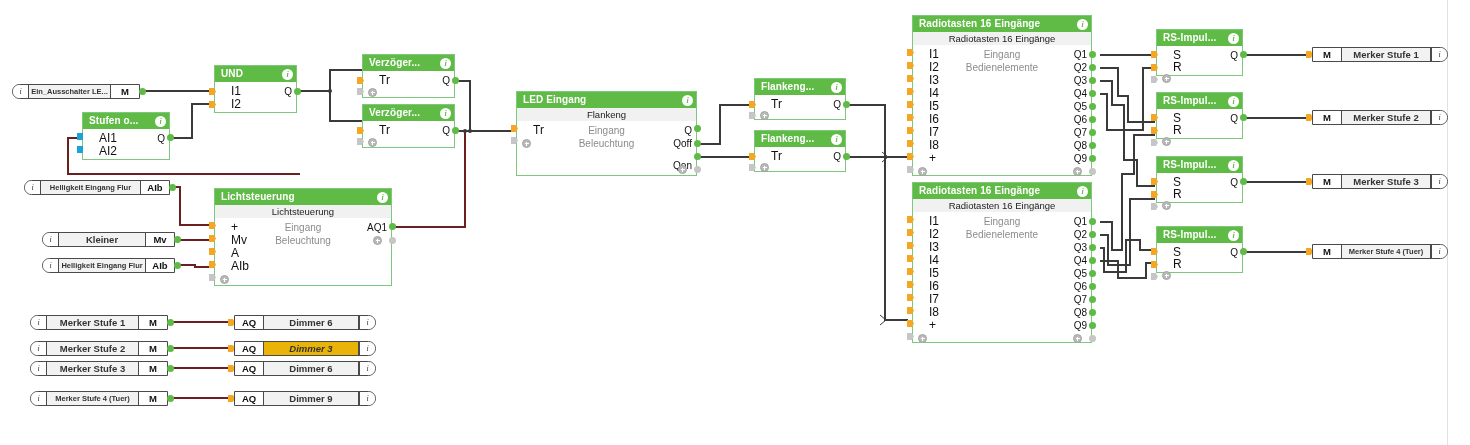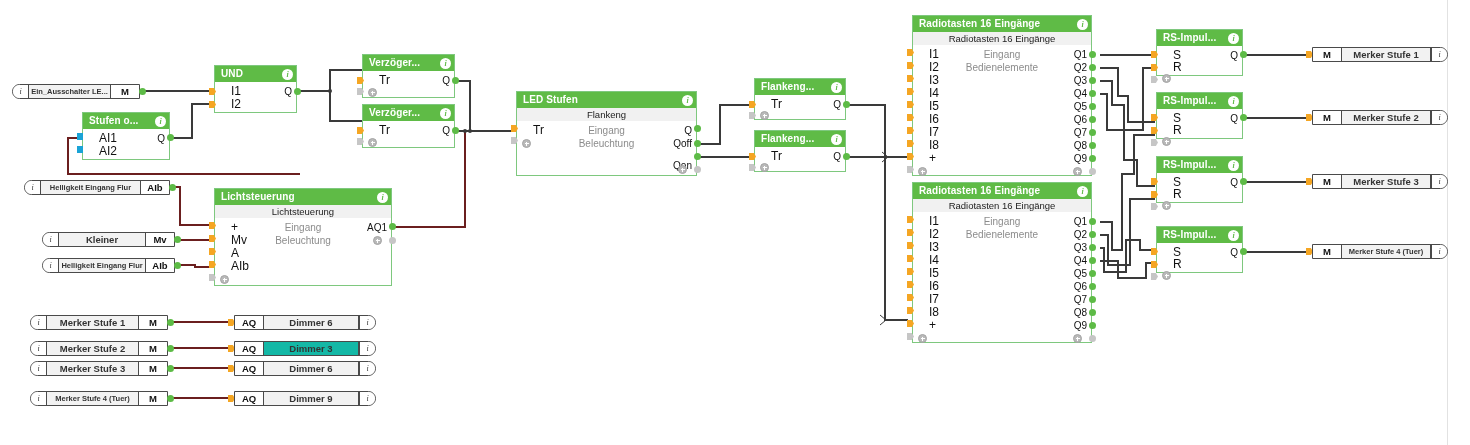--- a/index.html
+++ b/index.html
@@ -101,21 +101,21 @@
     font-family:"Liberation Serif", serif;
     border-radius:7px 0 0 7px;
   }
   .io-name{
     flex:1;display:flex;align-items:center;justify-content:center;
     font-size:9.5px;font-weight:bold;color:#333;background:#f2f2f2;
     border-left:1px solid #4a4a4a;border-right:1px solid #4a4a4a;
     white-space:nowrap;overflow:hidden;padding:0 3px;box-sizing:border-box;text-align:right;
   }
   .io-name.small{font-size:7.5px;font-weight:bold;}
-  .io-name.sel{background:#14b8a6;}
+  .io-name.sel{background:#eab308;font-style:italic;}
   .io-tag{
     width:28px;display:flex;align-items:center;justify-content:center;
     font-size:9.5px;font-weight:bold;color:#111;background:#ffffff;
   }
   .io.right .io-ico{border-radius:0 7px 7px 0;border-left:1px solid #4a4a4a;}
   .io.right .io-tag{border-right:1px solid #4a4a4a;}
   .io.right .io-name{border-left:none;}
 </style>
 </head>
 <body>
@@ -298,21 +298,21 @@
   <div class="conn conn-in" style="left:209px;top:222px;"></div>
   <div class="conn conn-in" style="left:209px;top:235px;"></div>
   <div class="conn conn-in" style="left:209px;top:248px;"></div>
   <div class="conn conn-in" style="left:209px;top:261px;"></div>
   <div class="conn conn-off" style="left:209px;top:274px;"></div>
   <div class="conn conn-out" style="left:389px;top:223px;"></div>
   <div class="conn conn-offo" style="left:389px;top:237px;"></div>
 
   <div class="fb" style="left:516px;top:91px;width:181px;height:85px;">
     <div class="fb-head">
-      <span class="fb-title">LED Stufen</span>
+      <span class="fb-title">LED Eingang</span>
       <span class="fb-info">i</span>
     </div>
     <div class="fb-body">
       <div class="fb-subhead">Flankeng</div>
       <span class="fb-center" style="top:17px;">Eingang</span>
       <span class="fb-center" style="top:30px;">Beleuchtung</span>
       <span class="pin-in" style="top:17px;">Tr</span>
       <span class="pin-out" style="top:17px;">Q</span>
       <span class="pin-out" style="top:30px;">Qoff</span>
       <span class="pin-out" style="top:52px;">Qon</span>

